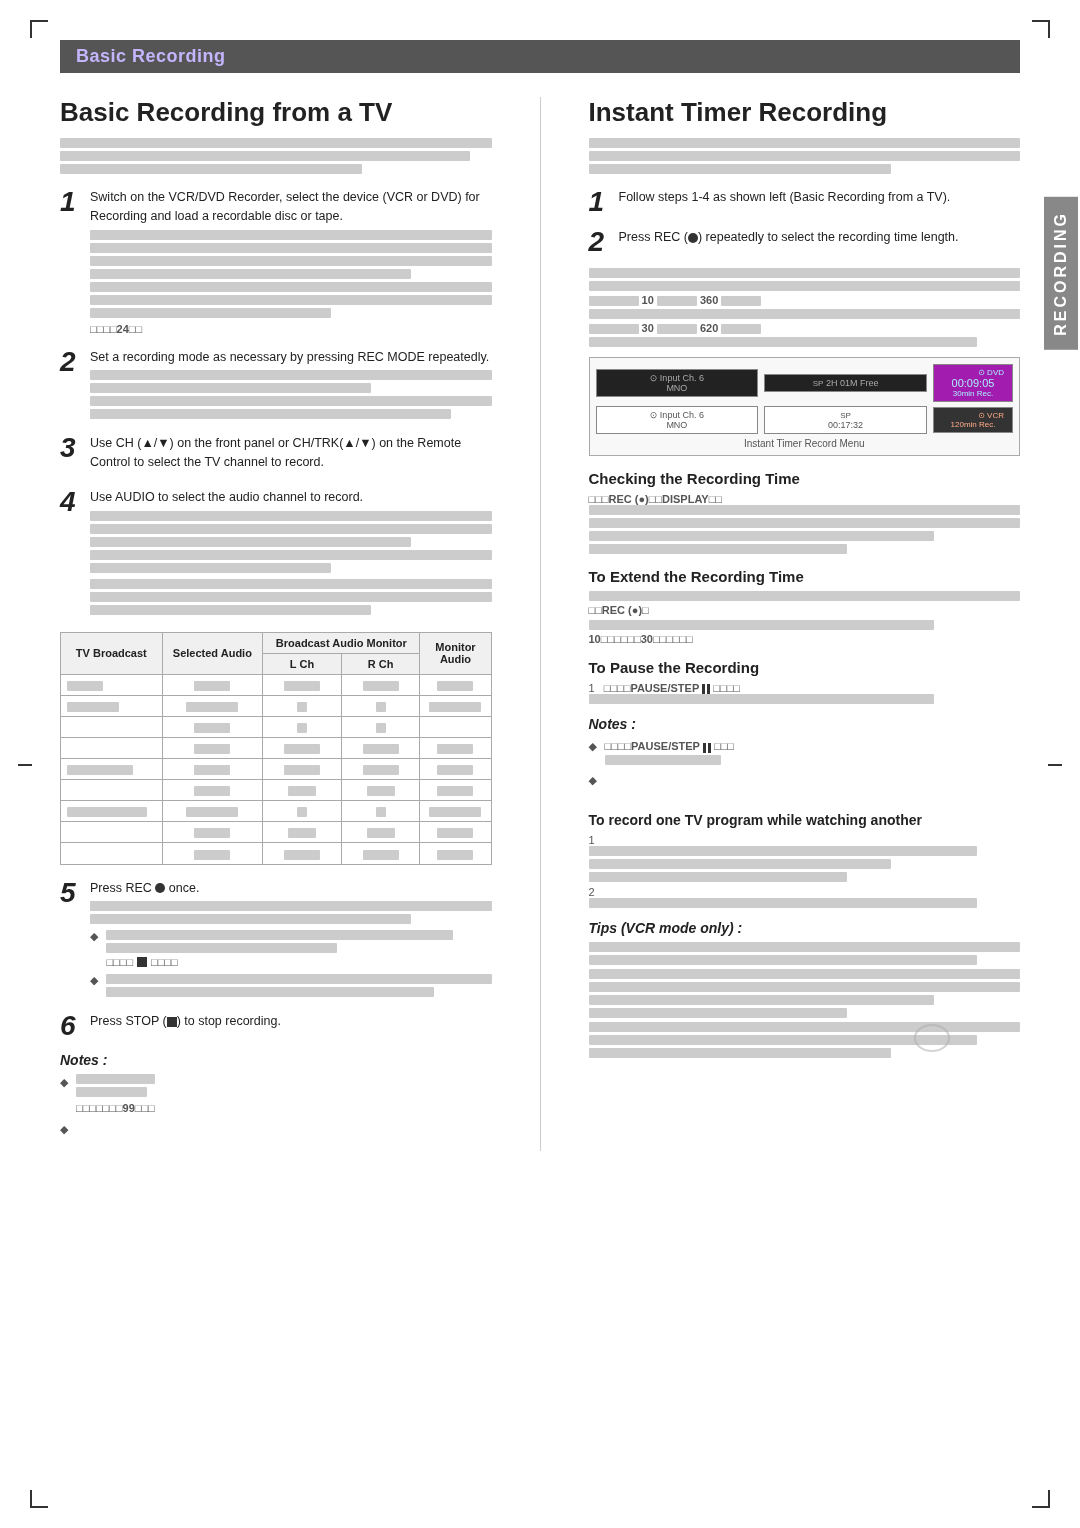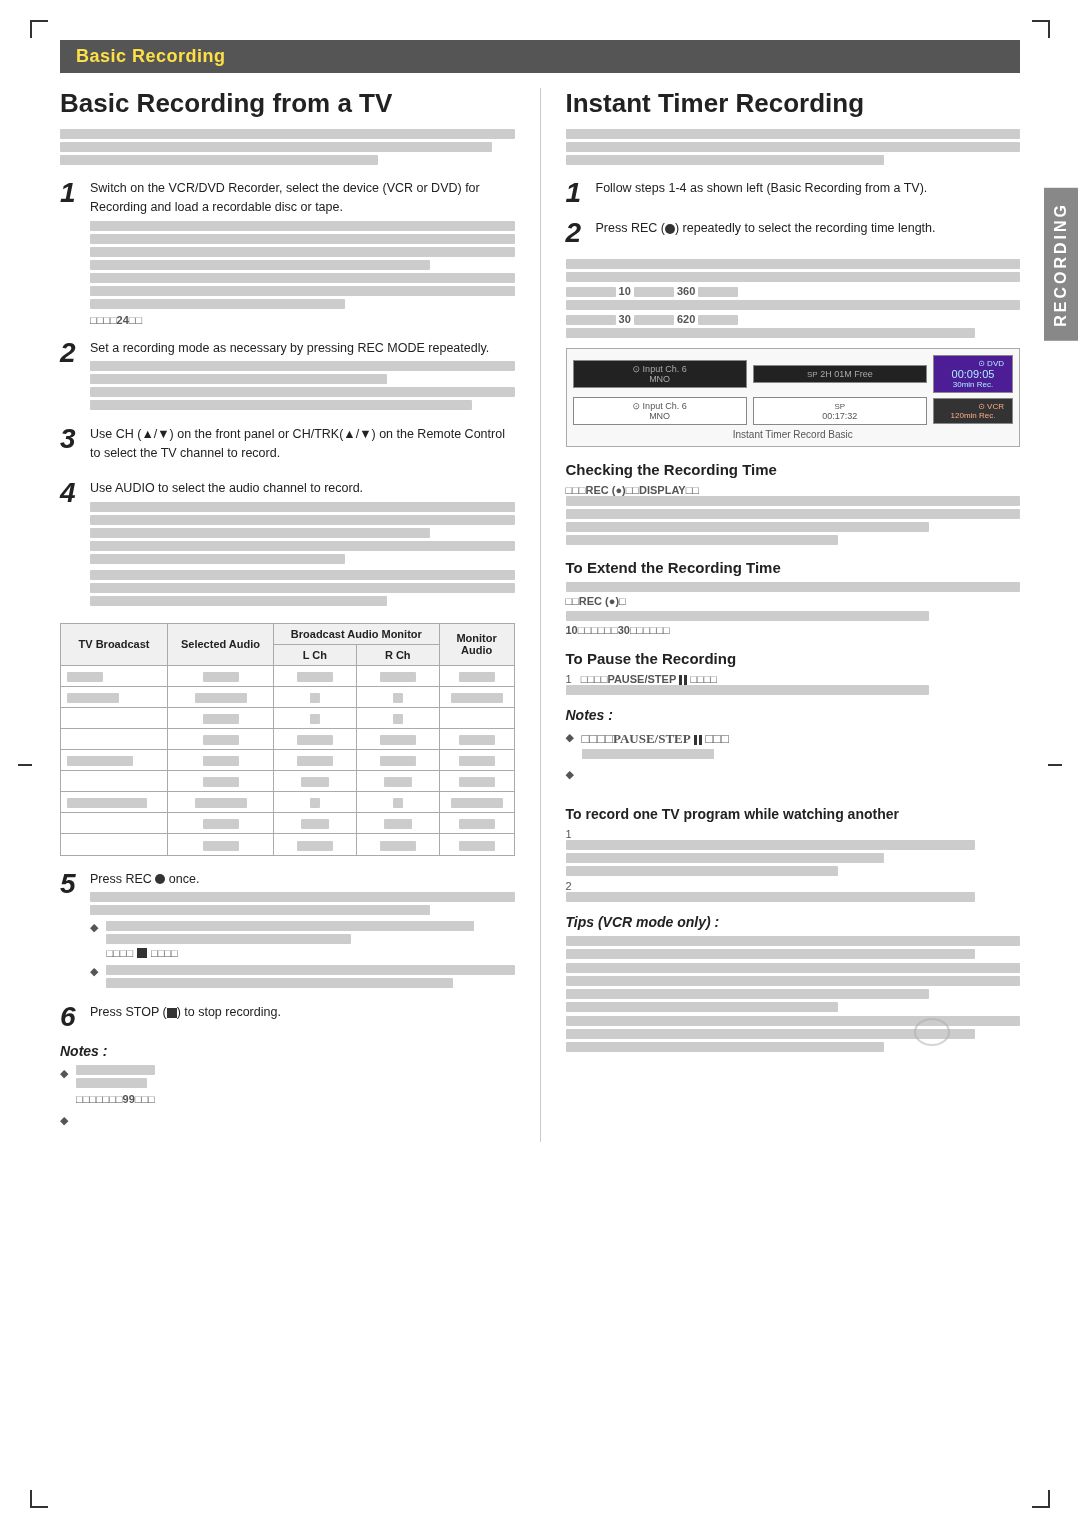--- a/index.html
+++ b/index.html
@@ -47,32 +47,32 @@
       right: 18px;
       top: 50%;
       width: 14px;
       height: 2px;
       background: #333;
     }
 
     
     .header-bar {
       background: #555;
-      color: #fde047;
+      color: #c4b5fd;
       font-size: 18px;
       font-weight: bold;
       padding: 6px 16px;
-      margin-bottom: 15px;
+      margin-bottom: 24px;
       letter-spacing: 0.5px;
     }
 
     
     .two-col {
       display: flex;
-      gap: 25px;
+      gap: 48px;
       align-items: flex-start;
     }
 
     .col-left {
       flex: 1;
       min-width: 0;
     }
 
     .col-right {
       flex: 1;
@@ -238,21 +238,21 @@
       background: #fff;
       color: #222;
       padding: 3px 6px;
       font-size: 10px;
       min-width: 80px;
       text-align: center;
     }
 
     .timer-box-dvd {
       border: 1px solid #888;
-      background: #4c1d95;
+      background: #a21caf;
       color: #aef;
       padding: 3px 8px;
       font-size: 10px;
       min-width: 70px;
       text-align: center;
     }
 
     .timer-box-vcr {
       border: 1px solid #888;
       background: #333;
@@ -612,21 +612,21 @@
             </div>
           </div>
           <div style="min-width:80px;">
             <div class="timer-box-vcr">
               <div style="font-size:8px; text-align:right;">⊙ VCR</div>
               <div style="font-size:9px;"> </div>
               <div style="font-size:8px;">120min Rec.</div>
             </div>
           </div>
         </div>
-        <div class="timer-label">Instant Timer Record Basic</div>
+        <div class="timer-label">Instant Timer Record Menu</div>
       </div>
 
       <div class="sub-section-title">Checking the Recording Time</div>
       <div style="font-size:11px; color:#555; margin-bottom:8px;">
         <span style="font-size:11px;">□□□<strong>REC (●)</strong>□□<strong>DISPLAY</strong>□□</span>
         <span class="filler-line" style="width:100%;"></span>
         <span class="filler-line" style="width:100%;"></span>
         <span class="filler-line" style="width:80%;"></span>
         <span class="filler-line" style="width:60%;"></span>
       </div>
@@ -651,21 +651,21 @@
         <br>
         <span class="filler-line" style="width:80%;"></span>
       </div>
 
       <div class="notes-section">
         <div class="notes-title">Notes :</div>
         <div class="notes-content">
           <div class="note-item">
             <span class="note-bullet">◆</span>
             <span>
-              <span style="font-size:13px;font-family:Liberation Serif, serif;">□□□□<strong>PAUSE/STEP</strong> <span class="pause-icon">
+              <span style="font-size:11px;">□□□□<strong>PAUSE/STEP</strong> <span class="pause-icon">
                     <span class="pause-bar"></span>
                     <span class="pause-bar"></span>
                   </span> □□□</span>
               <br><span class="filler-line" style="width:90%;"></span>
             </span>
           </div>
           <div class="note-item">
             <span class="note-bullet">◆</span>
             <span>
               <span class="filler-line" style="width:100%;"></span>

